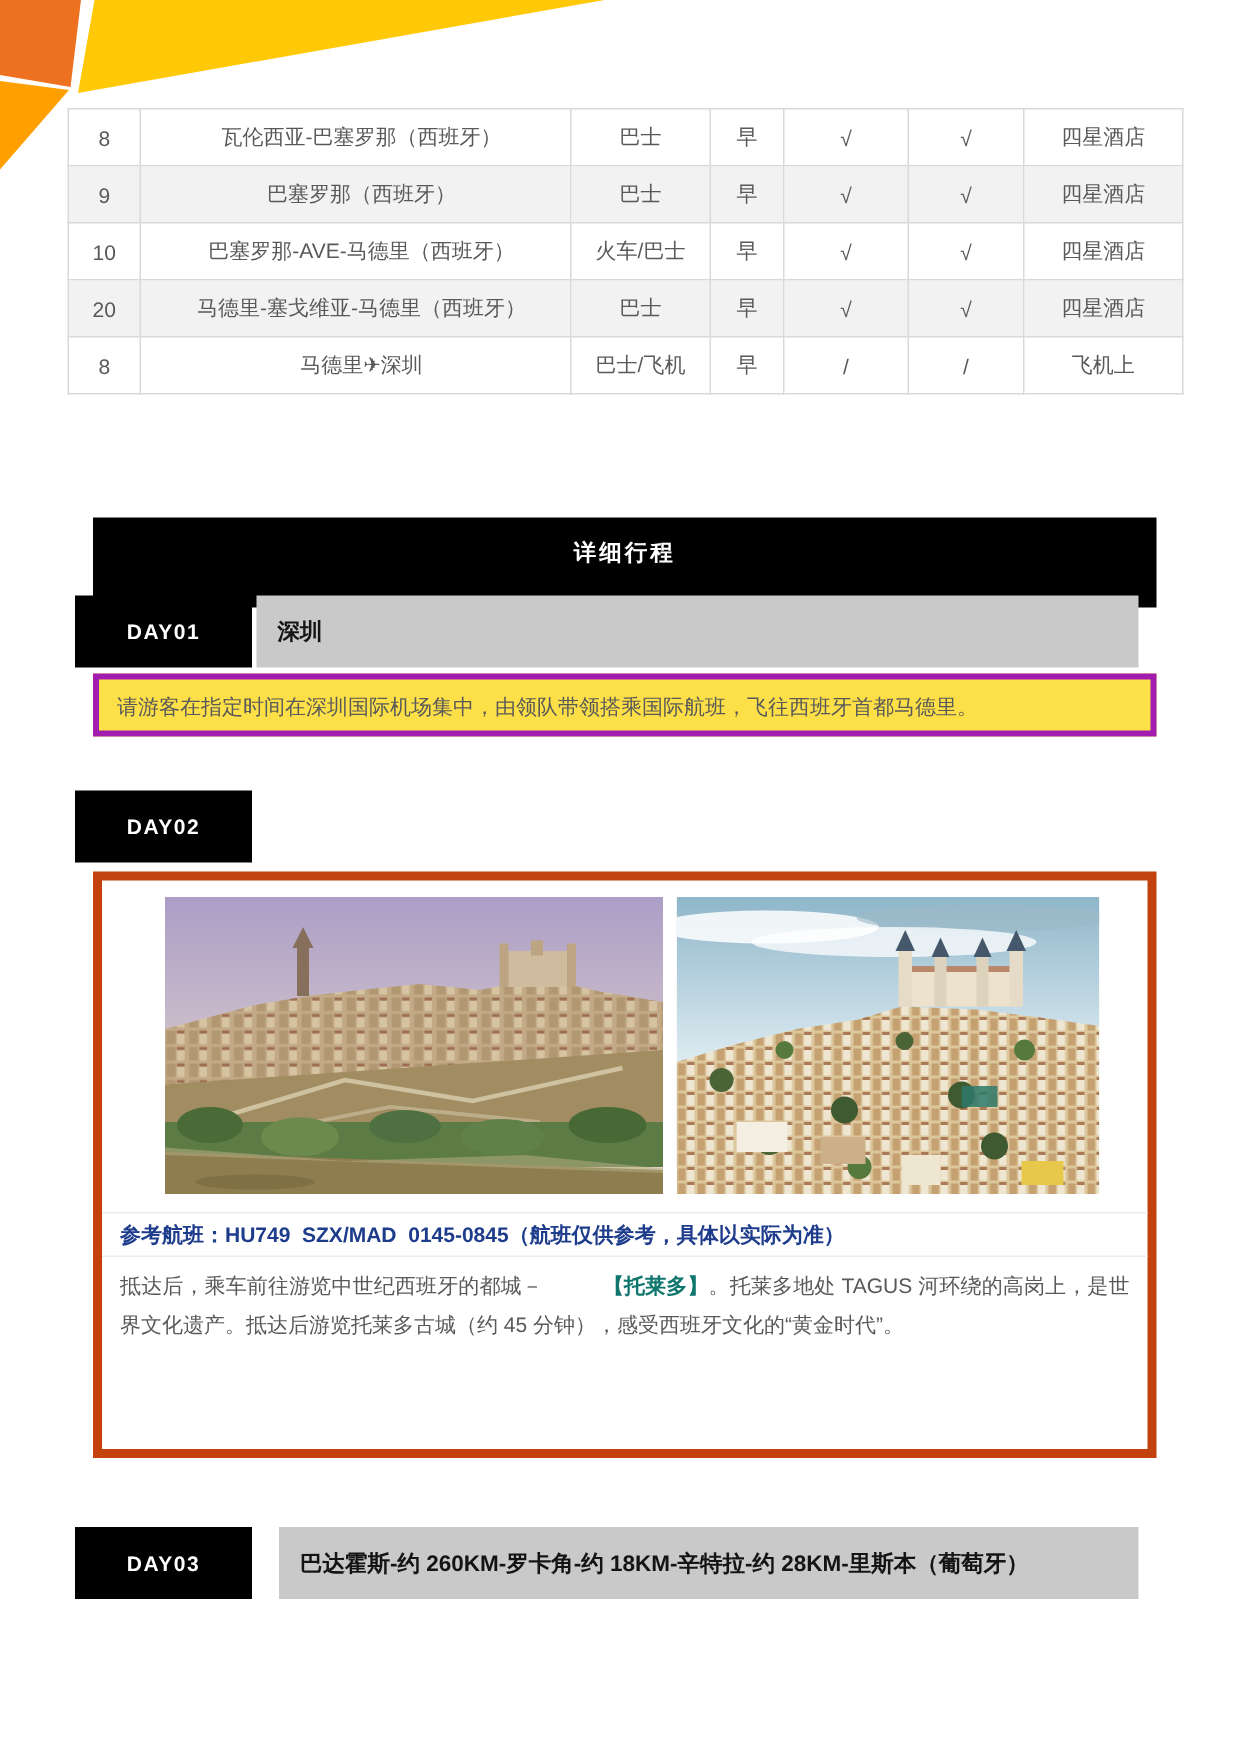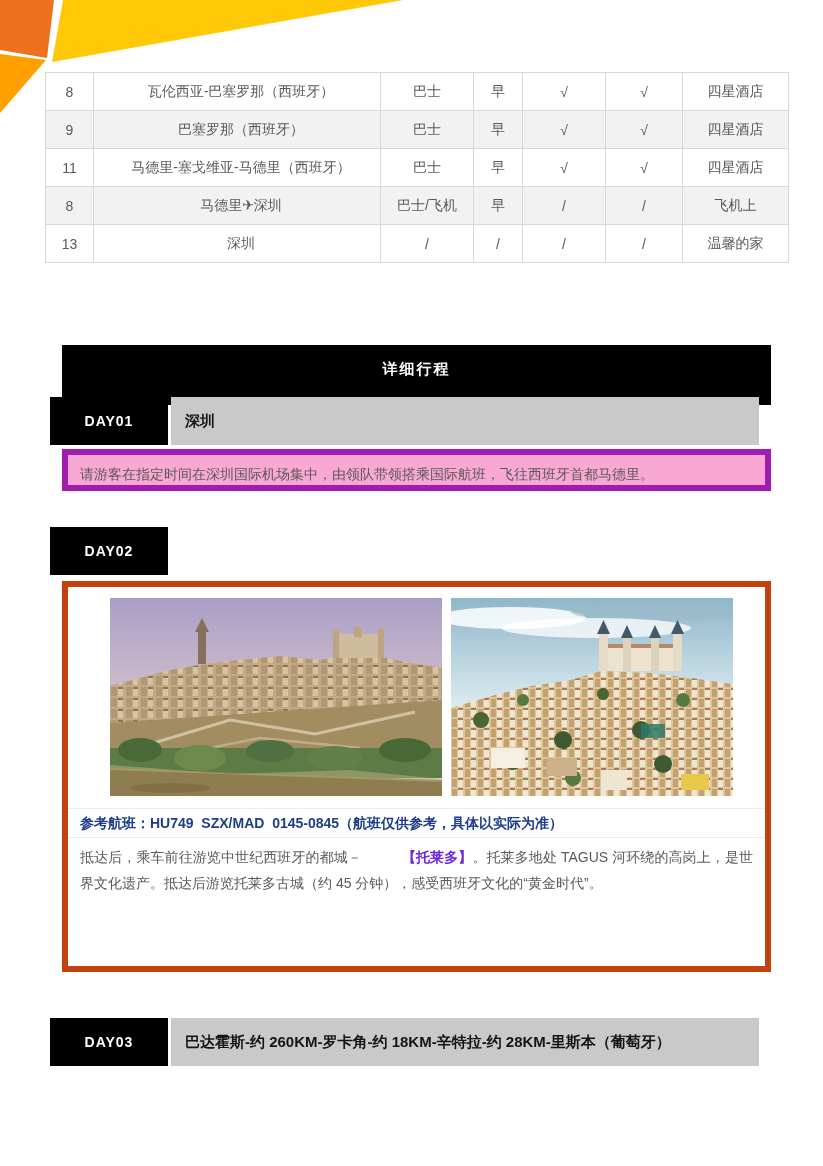--- a/index.html
+++ b/index.html
@@ -22,41 +22,41 @@
     color:#fff;font-weight:bold;font-size:15px;text-align:center;line-height:48px;letter-spacing:2px;}
 
   
   .day-header{position:absolute;left:50px;width:709px;height:48px;display:flex;}
   .day-label{width:118px;height:48px;background:#000;color:#fff;font-weight:bold;font-size:14px;
     display:flex;align-items:center;justify-content:center;letter-spacing:1px;flex:none;}
   .day-title{flex:1;margin-left:3px;background:#c9c9c9;color:#141414;font-weight:bold;font-size:15px;
     display:flex;align-items:center;padding-left:14px;overflow:hidden;white-space:nowrap;}
   #day01-header{top:397px;}
   #day02-header{top:527px;}
-  #day03-header{top:1018px;}
-
-  
-  .desc-block{position:absolute;left:62px;top:449px;width:709px;height:42px;border:6px solid #a21caf;
+  #day03-header{top:1018px;gap:15px;}
+
+  
+  .desc-block{position:absolute;left:62px;top:449px;width:709px;height:42px;border:4px solid #a21caf;
     box-sizing:border-box;color:#595959;font-size:14px;line-height:39px;padding-left:12px;overflow:hidden;
-    background:#f9a8d4;white-space:nowrap;font-family:Liberation Serif, serif;}
+    background:#fde047;white-space:nowrap;font-family:Liberation Serif, serif;}
 
   
   .d2-block{position:absolute;left:62px;top:581px;width:709px;height:391px;border:6px solid #c2410c;
     box-sizing:border-box;background:#fff;}
   .photo{position:absolute;top:11px;overflow:hidden;}
   .photo svg{display:block;}
   .photo-l{left:42px;width:332px;height:198px;}
   .photo-r{left:383px;width:282px;height:198px;}
   .flight-row{position:absolute;left:0;right:0;top:221px;height:30px;border-top:1px solid #ececec;
     border-bottom:1px solid #ececec;box-sizing:border-box;color:#1e3c8c;font-weight:bold;font-size:14px;
     line-height:28px;padding-left:12px;white-space:pre-wrap;overflow:hidden;}
   .paras{position:absolute;left:0;right:0;top:251px;padding:6px 12px 0;font-size:14px;line-height:26px;
     color:#595959;text-align:justify;}
   .paras p{margin:0;}
-  .hl{color:#6d28d9;font-weight:bold;margin-left:40px;}
+  .hl{color:#0f766e;font-weight:bold;margin-left:40px;}
 </style>
 </head>
 <body>
 
 <div id="page">
 
   <svg class="decor" width="410" height="120" viewBox="0 0 410 120">
     <polygon points="0,0 54,0 47,58 0,50" fill="#ee7120"></polygon>
     <polygon points="0,54 46,60 0,113" fill="#ffa000"></polygon>
     <polygon points="63,0 403,0 52,62" fill="#ffc907"></polygon>
@@ -86,45 +86,45 @@
         <tr>
           <td class="c-num">9</td>
           <td class="c-route">巴塞罗那（西班牙）</td>
           <td>巴士</td>
           <td>早</td>
           <td>√</td>
           <td>√</td>
           <td>四星酒店</td>
         </tr>
         <tr>
-          <td class="c-num">11</td>
+          <td class="c-num">10</td>
+          <td class="c-route">巴塞罗那-AVE-马德里（西班牙）</td>
+          <td>火车/巴士</td>
+          <td>早</td>
+          <td>√</td>
+          <td>√</td>
+          <td>四星酒店</td>
+        </tr>
+        <tr>
+          <td class="c-num">20</td>
           <td class="c-route">马德里-塞戈维亚-马德里（西班牙）</td>
           <td>巴士</td>
           <td>早</td>
           <td>√</td>
           <td>√</td>
           <td>四星酒店</td>
         </tr>
         <tr>
           <td class="c-num">8</td>
           <td class="c-route">马德里✈深圳</td>
           <td>巴士/飞机</td>
           <td>早</td>
           <td>/</td>
           <td>/</td>
           <td>飞机上</td>
-        </tr>
-        <tr>
-          <td class="c-num">13</td>
-          <td class="c-route">深圳</td>
-          <td>/</td>
-          <td>/</td>
-          <td>/</td>
-          <td>/</td>
-          <td>温馨的家</td>
         </tr>
       </tbody>
     </table>
   </div>
 
   <div class="section-bar">详细行程</div>
 
   <div class="day-header" id="day01-header">
     <div class="day-label">DAY01</div>
     <div class="day-title">深圳</div>

